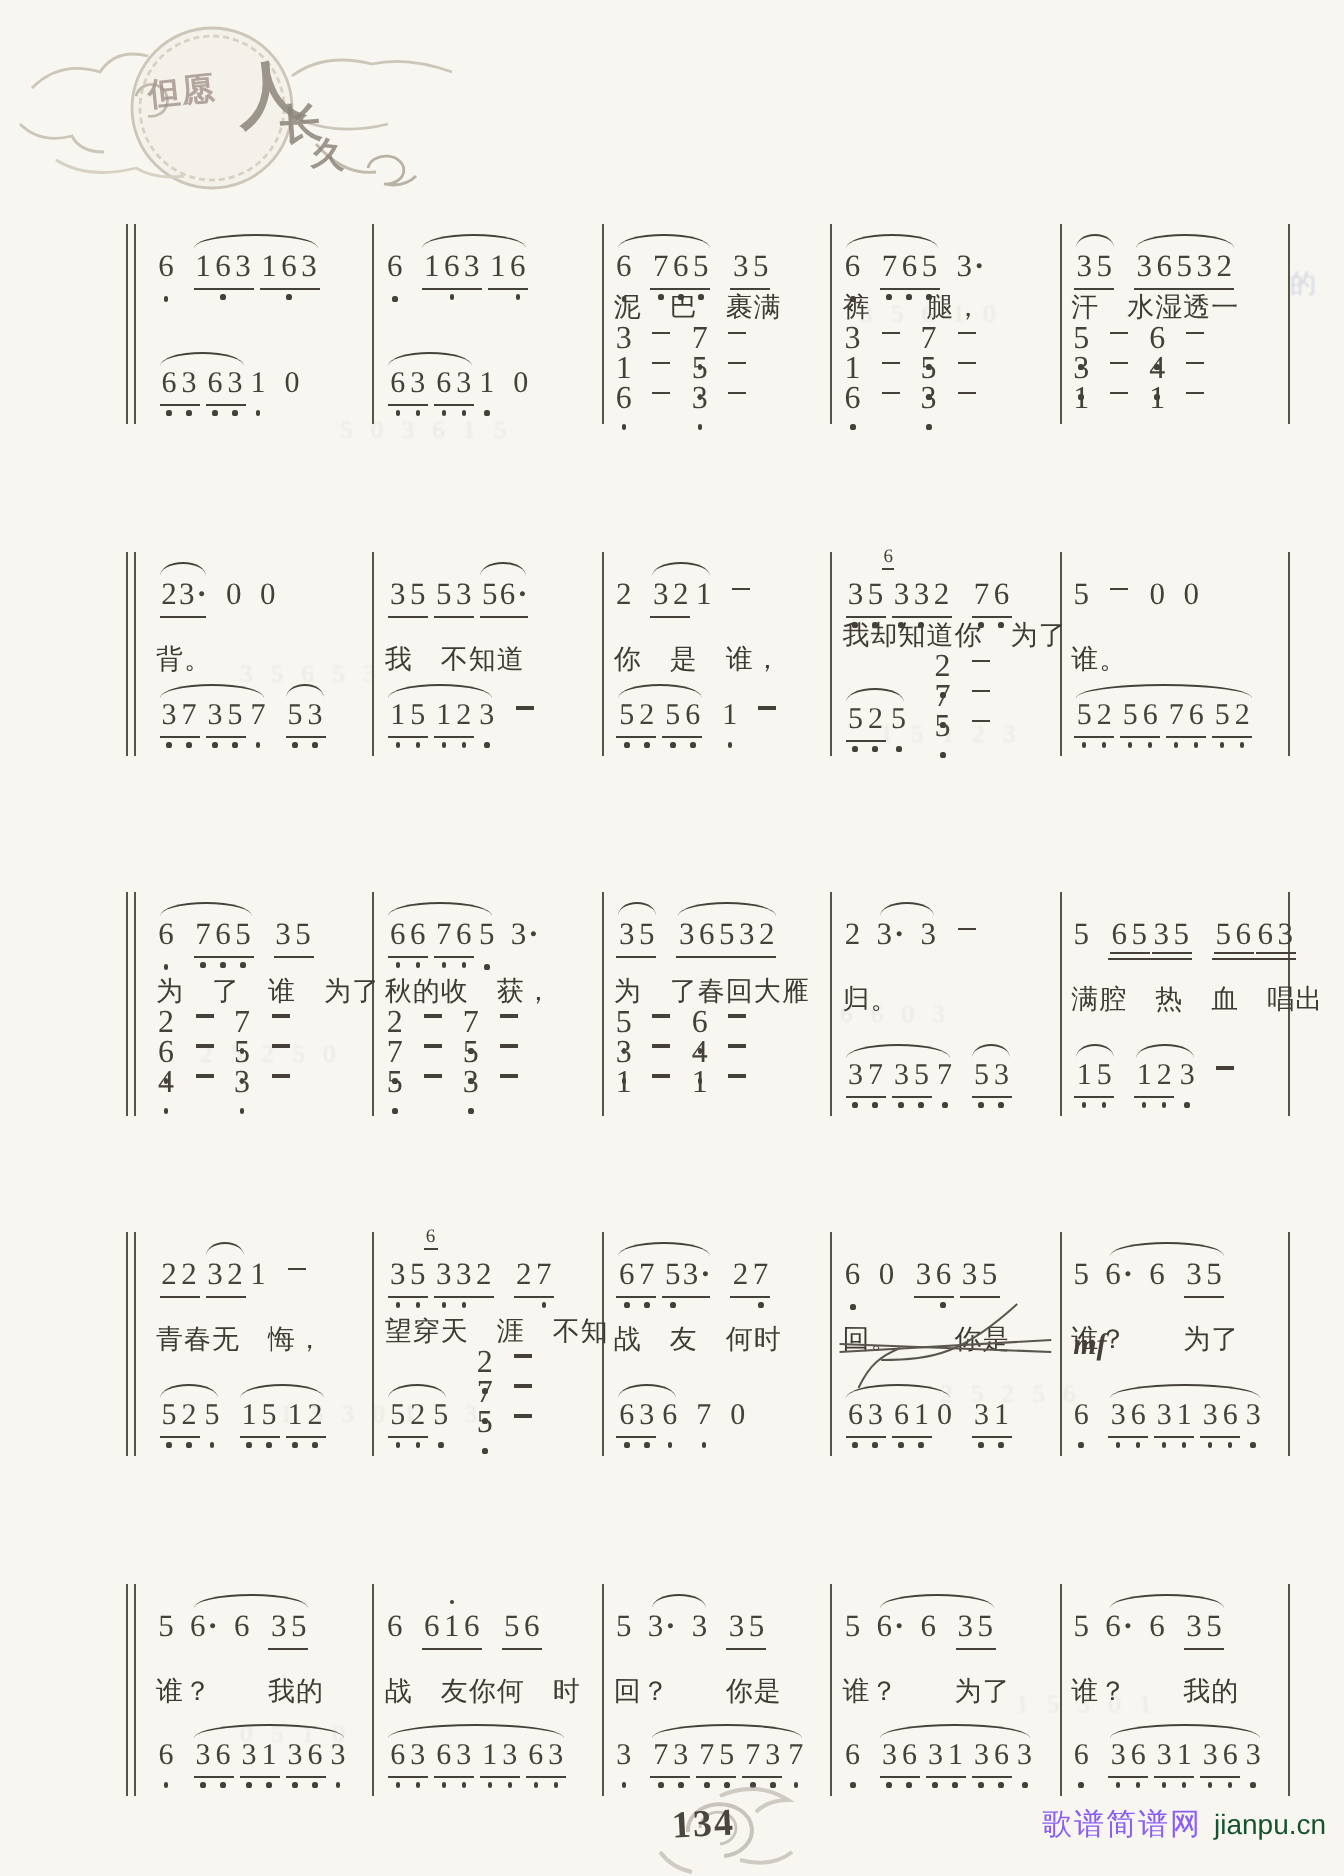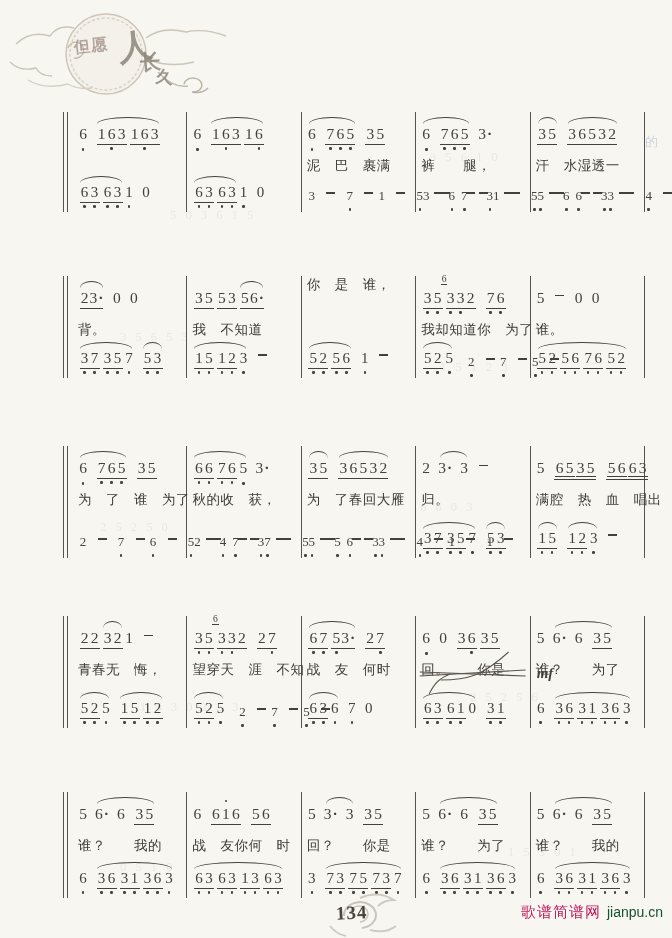--- a/index.html
+++ b/index.html
@@ -17,21 +17,21 @@
   .lg-chang{position:absolute;left:132px;top:46px;font-size:21px;font-weight:bold;color:#8d867b;transform:rotate(-4deg);opacity:.85;}
   .lg-jiu{position:absolute;left:148px;top:64px;font-size:17px;font-weight:bold;color:#8d867b;transform:rotate(6deg);opacity:.85;}
   
   .sys{position:absolute;left:63px;width:582px;display:flex;}
   .sysbar{width:3px;align-self:stretch;border-left:1.4px solid #57534b;border-right:1.4px solid #57534b;margin-right:5px;}
   .measure{flex:1;display:flex;flex-direction:column;border-right:1.2px solid #57534b;padding:0 5px;position:relative;min-width:0;}
   .mel{height:32px;padding-top:13px;font-size:15.5px;white-space:nowrap;}
   .lyr{height:20px;font-size:13.5px;white-space:nowrap;letter-spacing:.5px;color:#3e3a34;}
   .fill{flex:1;}
   .bot{display:flex;align-items:flex-end;gap:12px;padding-bottom:9px;font-size:15px;white-space:nowrap;}
-  .stack{display:flex;flex-direction:row;gap:1px;font-size:13px;}
+  .stack{display:flex;flex-direction:column;gap:1px;font-size:16px;}
   .crow{height:14px;line-height:14px;}
   .dyn{position:absolute;left:6px;bottom:46px;font-style:italic;font-weight:bold;font-size:15px;}
   .swoosh{position:absolute;left:0;top:34px;width:100%;height:48px;pointer-events:none;}
   
   .nt{display:inline-block;white-space:nowrap;}
   .grp{display:inline-block;padding-bottom:2px;border-bottom:1.3px solid #45413a;line-height:1.1;margin:0 1.5px;}
   .grp .grp{padding-bottom:0;border-bottom-width:1.2px;margin:0 .5px;}
   .slur{display:inline-block;position:relative;}
   .arc{position:absolute;top:-8px;left:2px;right:2px;height:6px;
        border-top:1.3px solid #45413a;border-radius:50% 50% 0 0/100% 100% 0 0;}
@@ -40,21 +40,21 @@
   .d-lo{position:absolute;left:50%;margin-left:-1.3px;bottom:-7.5px;width:2.6px;height:2.6px;border-radius:50%;background:#45413a;}
   .d-hi{position:absolute;left:50%;margin-left:-1.3px;top:-5.5px;width:2.6px;height:2.6px;border-radius:50%;background:#45413a;}
   .aug{display:inline-block;margin-left:1px;font-weight:bold;}
   .grace{position:absolute;top:-15px;left:-5px;font-size:9.5px;border-bottom:.8px solid #45413a;padding:0 1px;}
   .dash{min-width:14px;}
   .dash .bar{display:inline-block;width:9px;height:1.7px;background:#45413a;vertical-align:middle;position:relative;top:-4px;}
   
   .pagenum-wrap{position:absolute;left:300px;top:886px;width:110px;height:52px;}
   .pagenum{position:absolute;left:36px;top:16px;font-size:19px;font-weight:bold;letter-spacing:1px;color:#4a453d;transform:rotate(-3deg);}
   .watermark{position:absolute;left:521px;top:903px;font-size:15px;white-space:nowrap;}
-  .wm-site{color:#be185d;letter-spacing:1px;}
+  .wm-site{color:#8b5cf6;letter-spacing:1px;}
   .wm-domain{color:#14532d;margin-left:6px;font-family:"Liberation Sans",sans-serif;font-size:14px;}
   
   .ghost{position:absolute;font-size:12.5px;letter-spacing:3px;color:#737373;opacity:.11;filter:blur(.4px);white-space:nowrap;}
   .ghost.blue{color:#5f7bb0;opacity:.28;font-size:13px;}
 </style>
 </head>
 <body>
 
 <div class="logo">
   <svg width="230" height="105" viewBox="0 0 230 105">
@@ -145,20 +145,21 @@
       </div>
       <div class="measure">
         <div class="mel"><span class="nt"><span class="grp"><span class="n">3</span><span class="n">5</span></span><span class="grp"><span class="n">5</span><span class="n">3</span></span><span class="slur"><span class="arc"></span><span class="grp"><span class="n">5</span><span class="n">6<span class="aug">·</span></span></span></span></span></div>
         <div class="lyr">我　不知道</div>
         <div class="fill"></div>
         <div class="bot">
           <div><span class="nt"><span class="slur"><span class="arc"></span><span class="grp"><span class="n">1<span class="d-lo"></span></span><span class="n">5<span class="d-lo"></span></span></span><span class="grp"><span class="n">1<span class="d-lo"></span></span><span class="n">2<span class="d-lo"></span></span></span><span class="n">3<span class="d-lo"></span></span></span><span class="gap"></span><span class="n dash"><span class="bar"></span></span></span></div>
         </div>
       </div>
       <div class="measure">
+        <div class="mel"><span class="nt"><span class="n">2</span><span class="gap"></span><span class="slur"><span class="arc"></span><span class="grp"><span class="n">3</span><span class="n">2</span></span><span class="n">1</span></span><span class="gap"></span><span class="n dash"><span class="bar"></span></span></span></div>
         <div class="lyr">你　是　谁，</div>
         <div class="fill"></div>
         <div class="bot">
           <div><span class="nt"><span class="slur"><span class="arc"></span><span class="grp"><span class="n">5<span class="d-lo"></span></span><span class="n">2<span class="d-lo"></span></span></span><span class="grp"><span class="n">5<span class="d-lo"></span></span><span class="n">6<span class="d-lo"></span></span></span></span><span class="gap"></span><span class="n">1<span class="d-lo"></span></span><span class="gap"></span><span class="n dash"><span class="bar"></span></span></span></div>
         </div>
       </div>
       <div class="measure">
         <div class="mel"><span class="nt"><span class="grp"><span class="n">3<span class="d-lo"></span></span><span class="n">5<span class="d-lo"></span></span></span><span class="grp"><span class="n">3<span class="d-lo"></span><span class="grace">6</span></span><span class="n">3<span class="d-lo"></span></span><span class="n">2</span></span><span class="gap"></span><span class="grp"><span class="n">7<span class="d-lo"></span></span><span class="n">6<span class="d-lo"></span></span></span></span></div>
         <div class="lyr">我却知道你　为了</div>
         <div class="fill"></div>

